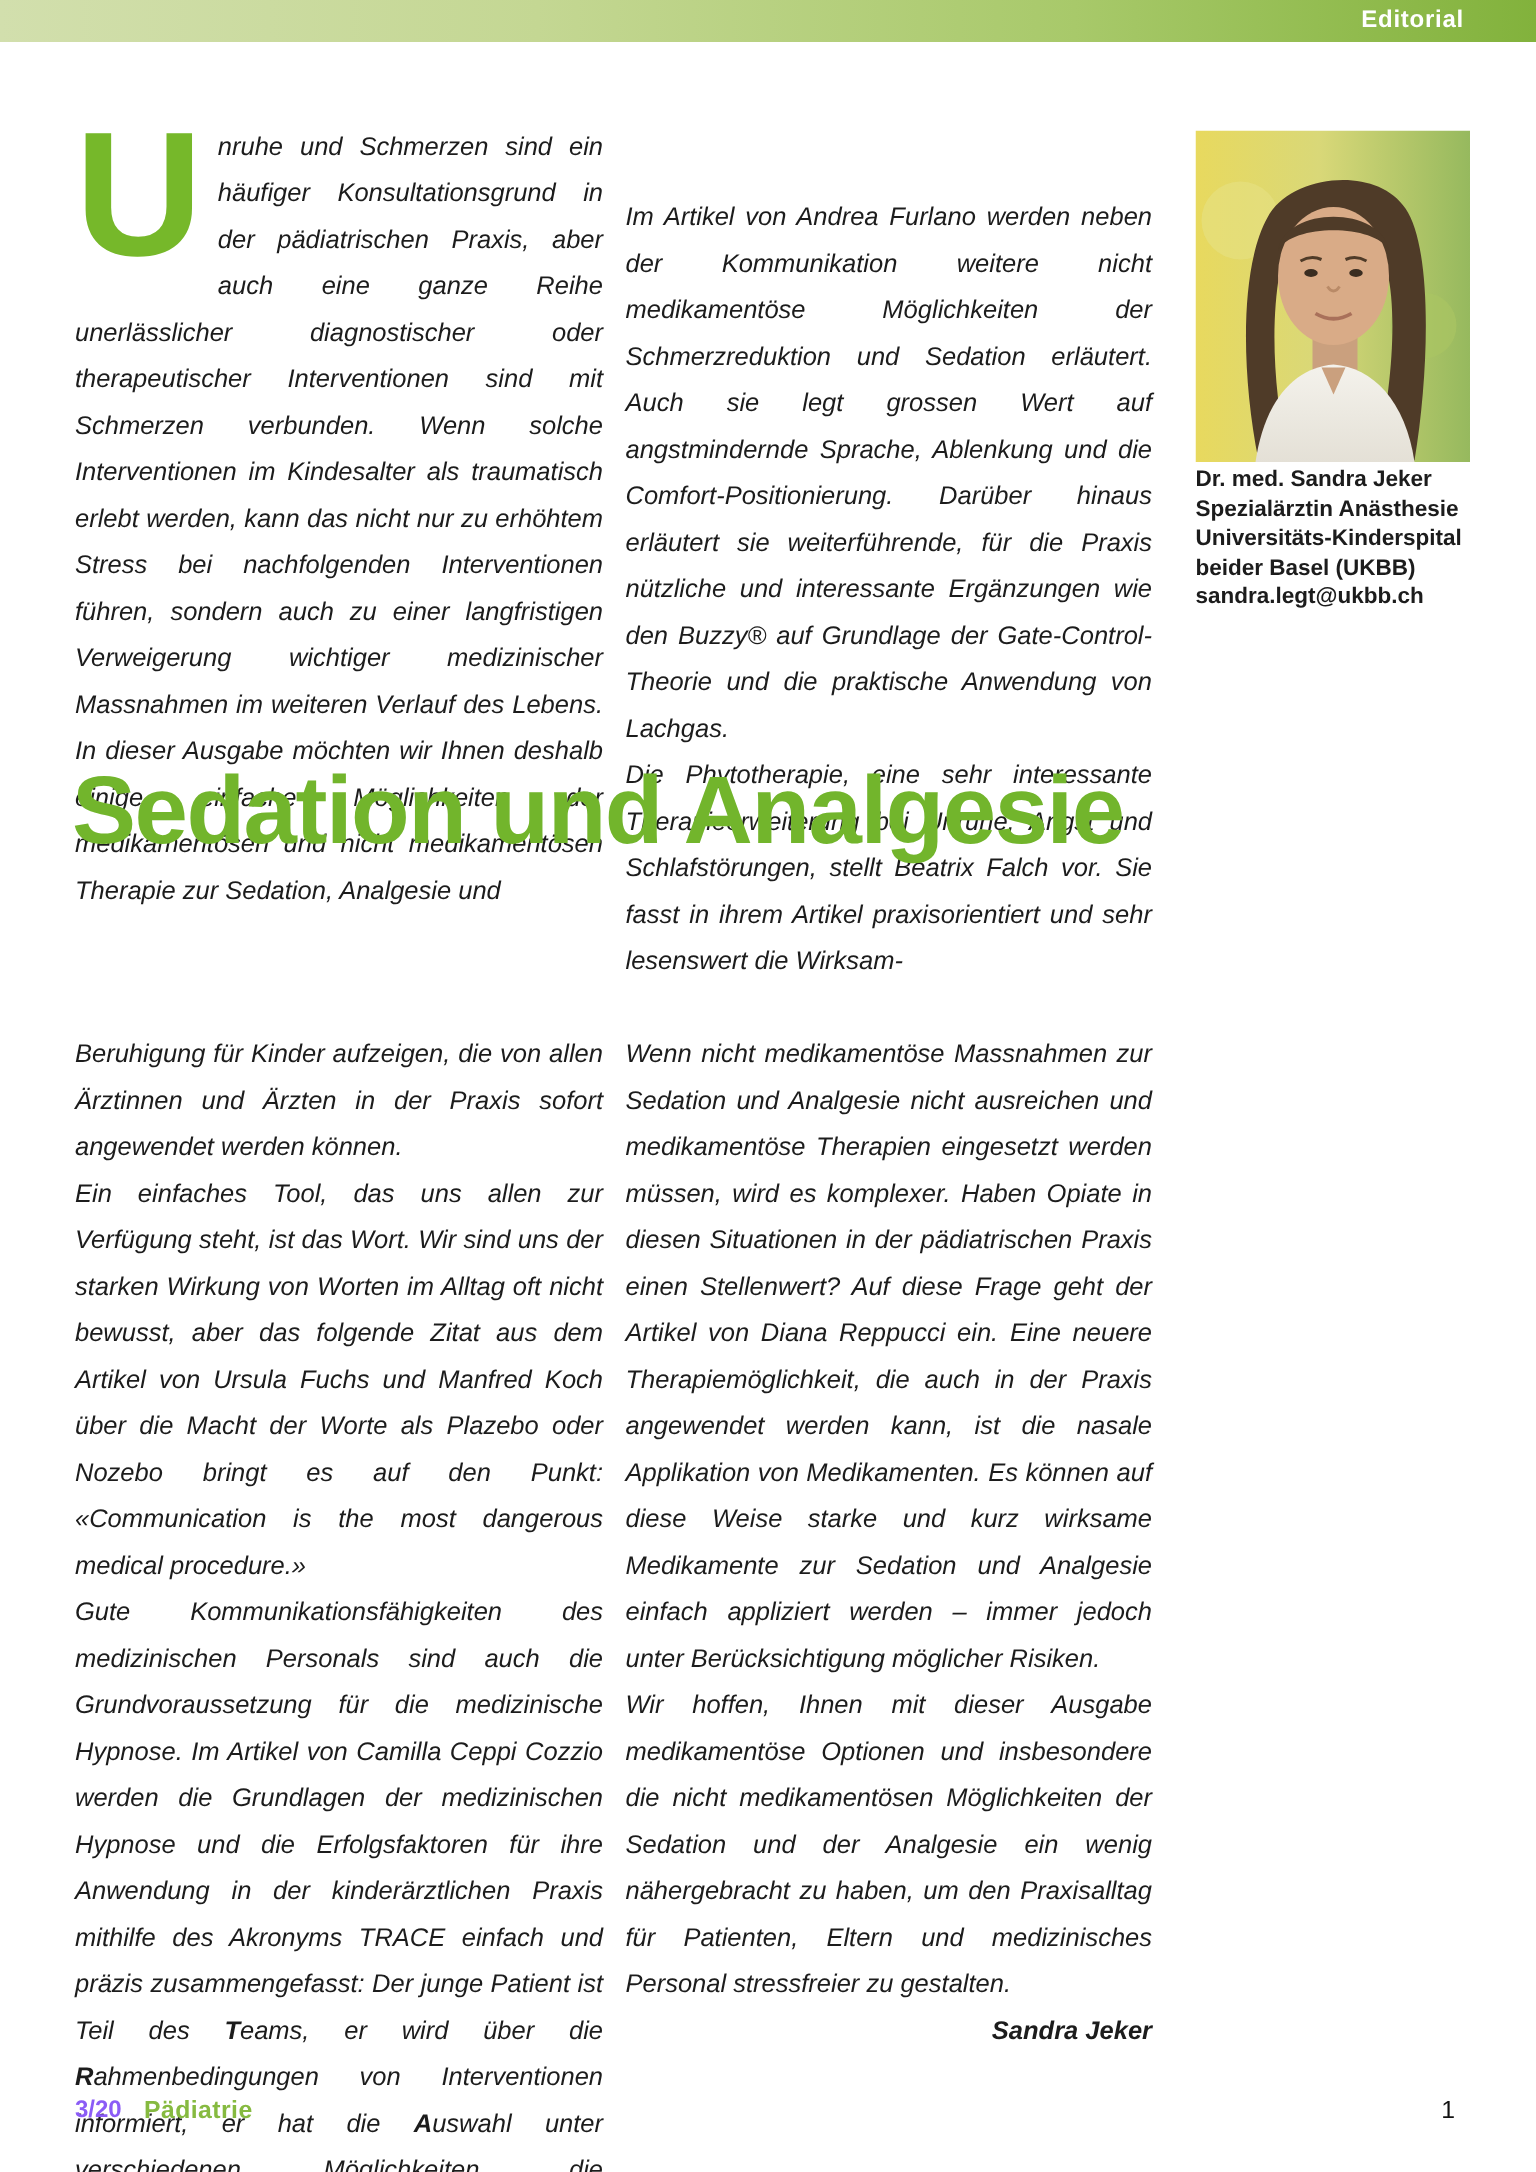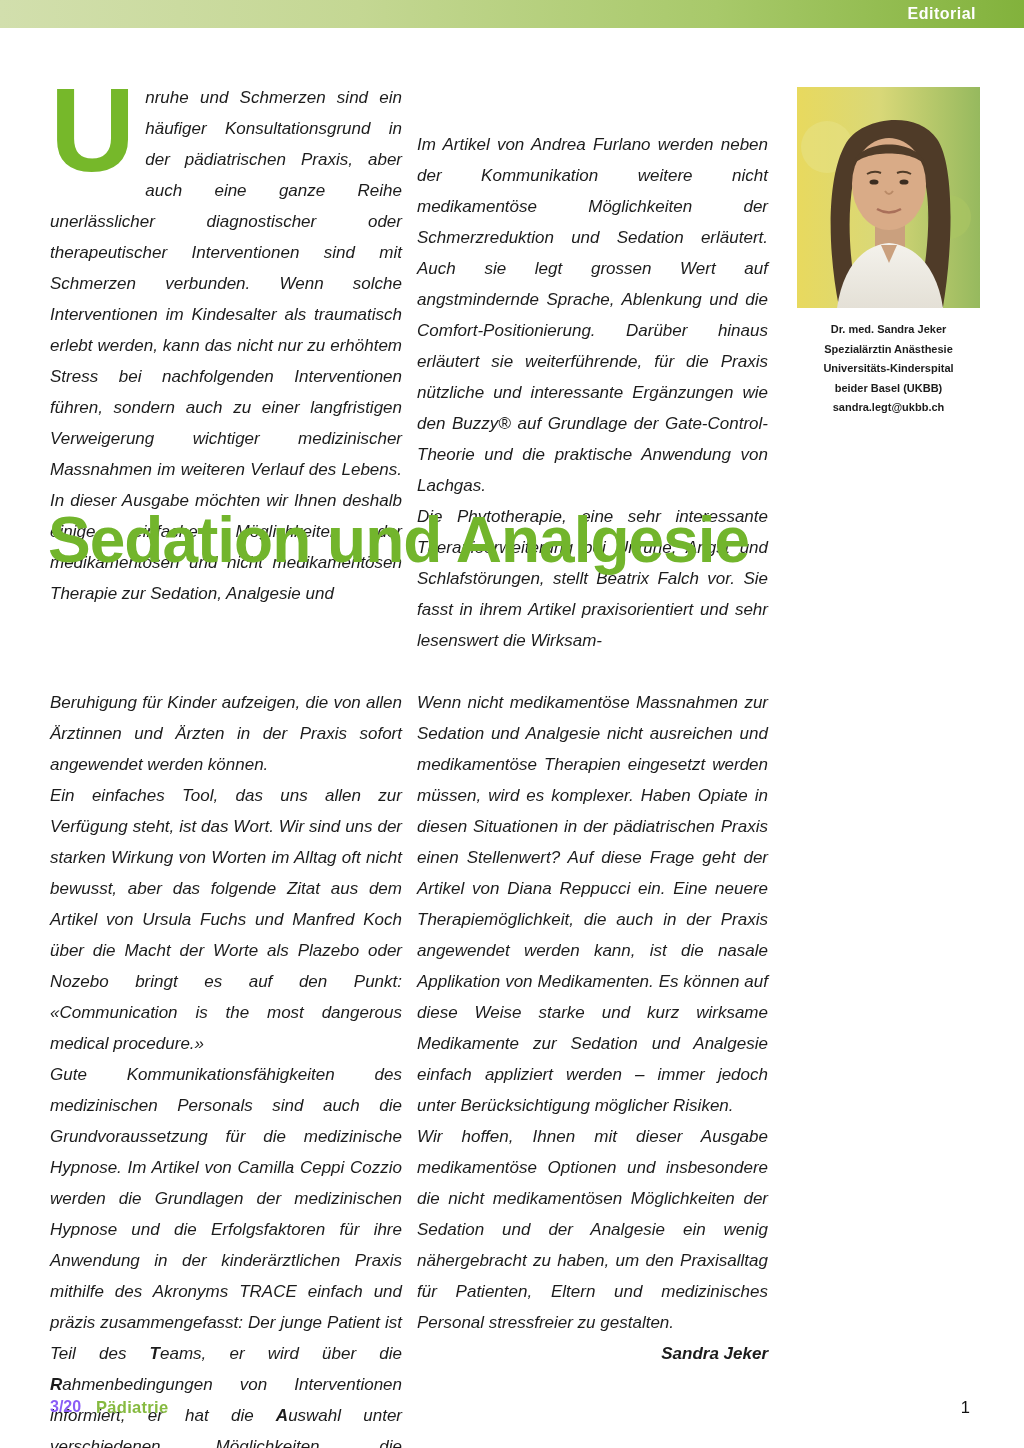--- a/index.html
+++ b/index.html
@@ -23,21 +23,21 @@
   .intro-left{left:50px;top:82px;width:352px;}
   .intro-right{left:417px;top:82px;width:351px;margin-top:47px;}
   .dropcap{
     float:left;font-style:normal;font-weight:bold;color:#76b82a;
     font-size:118px;line-height:92px;margin:2px 10px 0 0;
     font-family:"Liberation Sans","DejaVu Sans",sans-serif;
   }
   
   .author{position:absolute;left:797px;top:87px;width:183px;}
   .photo{width:183px;height:221px;display:block;}
-  .caption{margin-top:12px;font-size:11px;line-height:19.5px;font-weight:bold;font-style:normal;color:#1c1c1c;text-align:center;}
+  .caption{margin-top:2px;font-size:15px;line-height:19.5px;font-weight:bold;font-style:normal;color:#1c1c1c;}
   .caption div{white-space:nowrap;}
   
   .title{
     position:absolute;left:48px;top:510px;width:720px;
     color:#72b52c;font-weight:bold;font-size:64px;line-height:60px;letter-spacing:-1px;
   }
   
   .body-left{left:50px;top:687px;width:352px;}
   .body-right{left:417px;top:687px;width:351px;}
   .bold-seg{font-weight:bold;}

